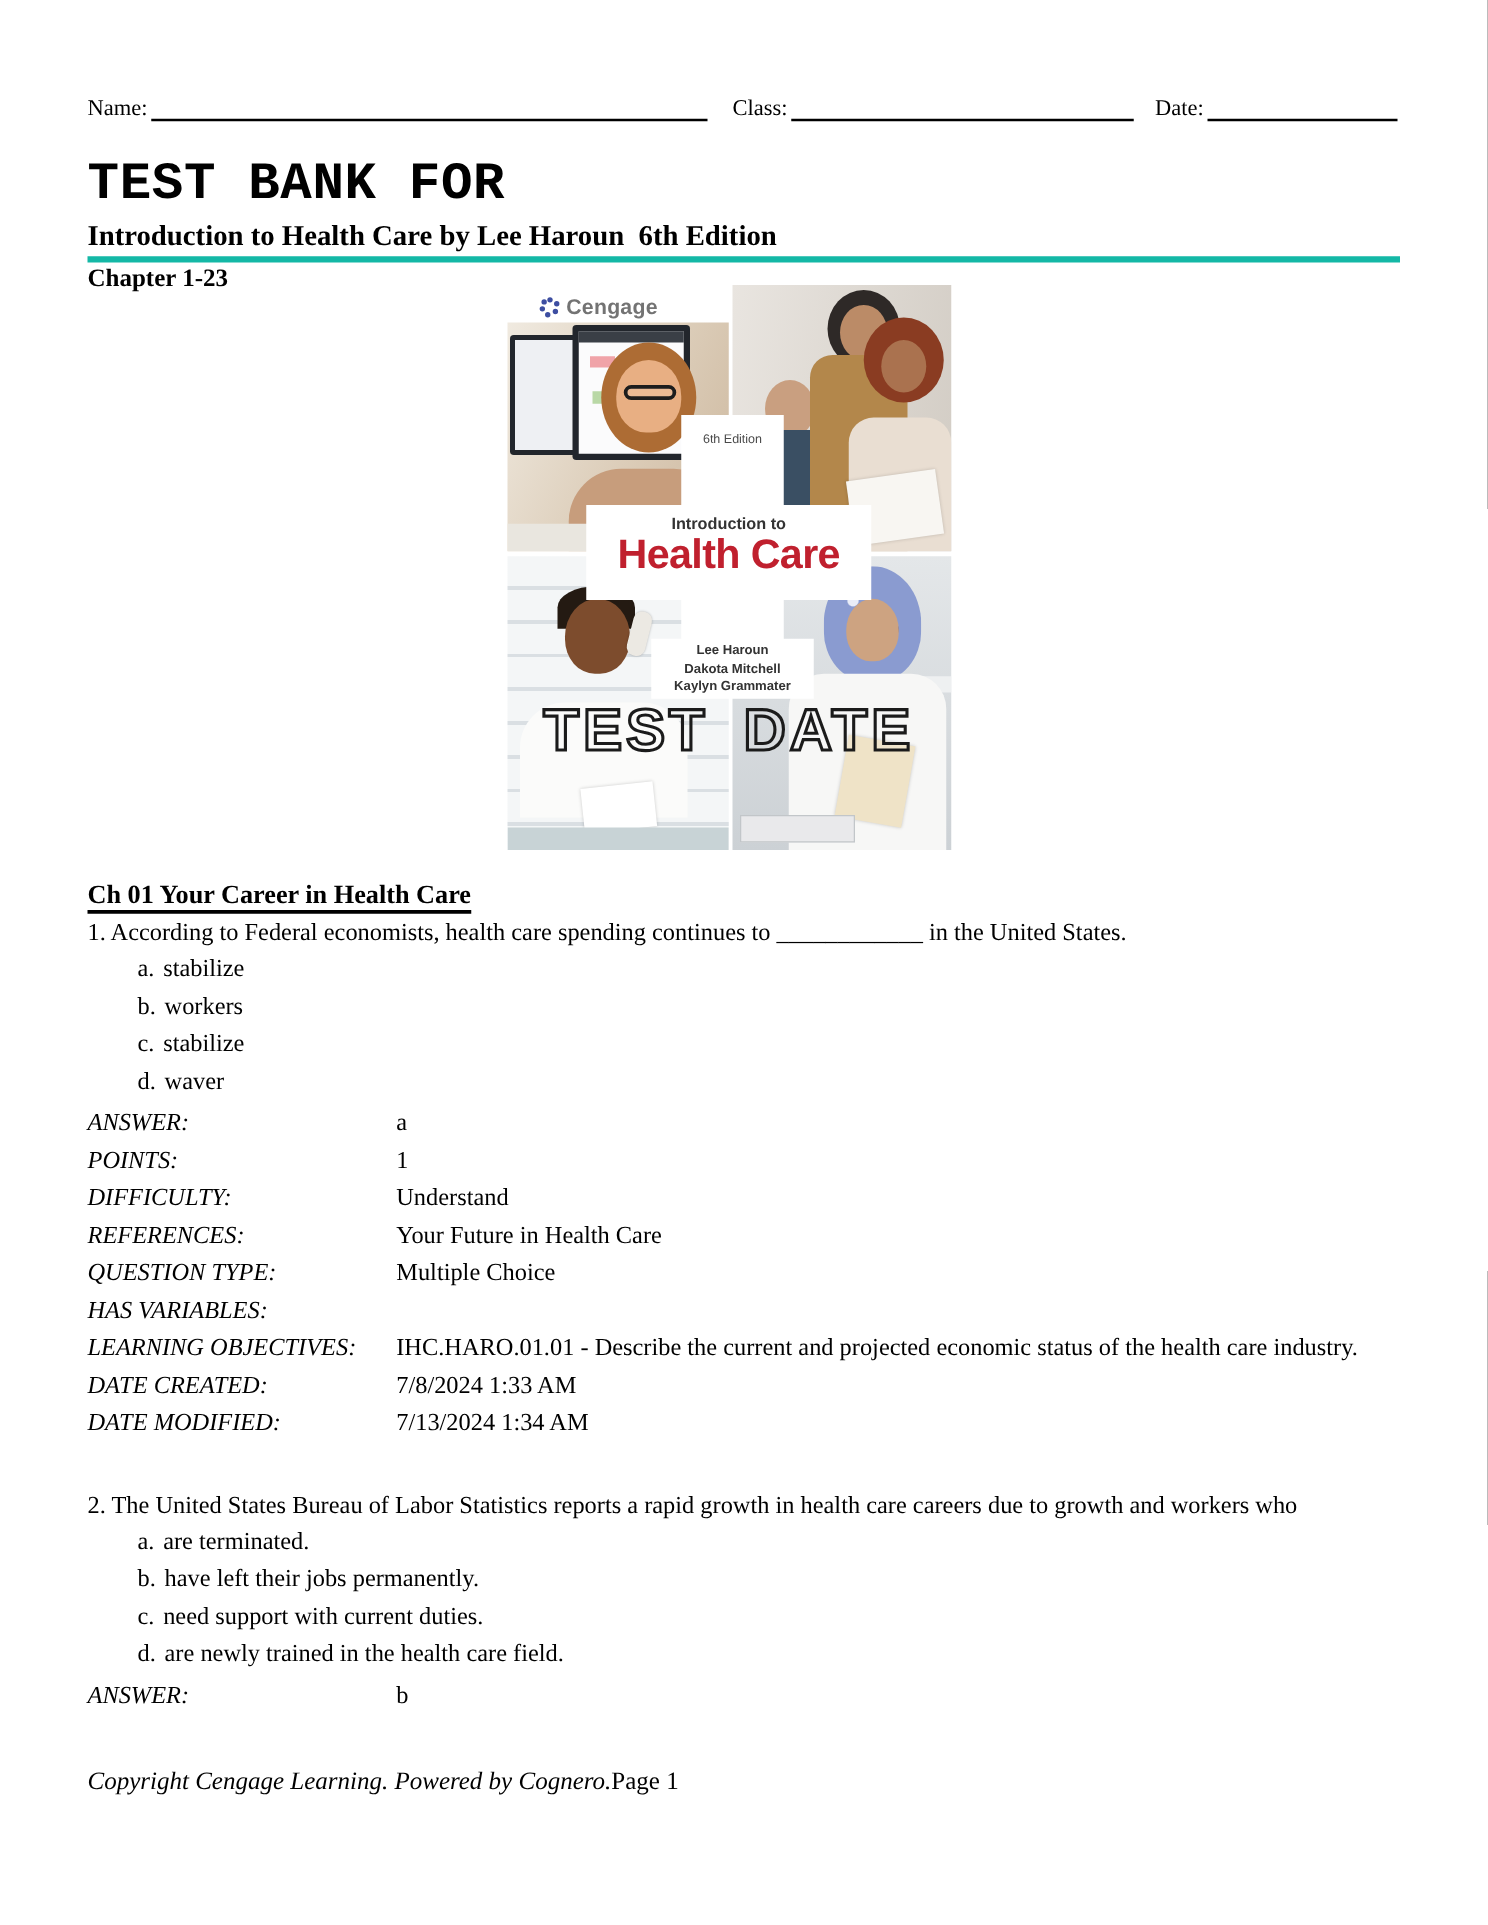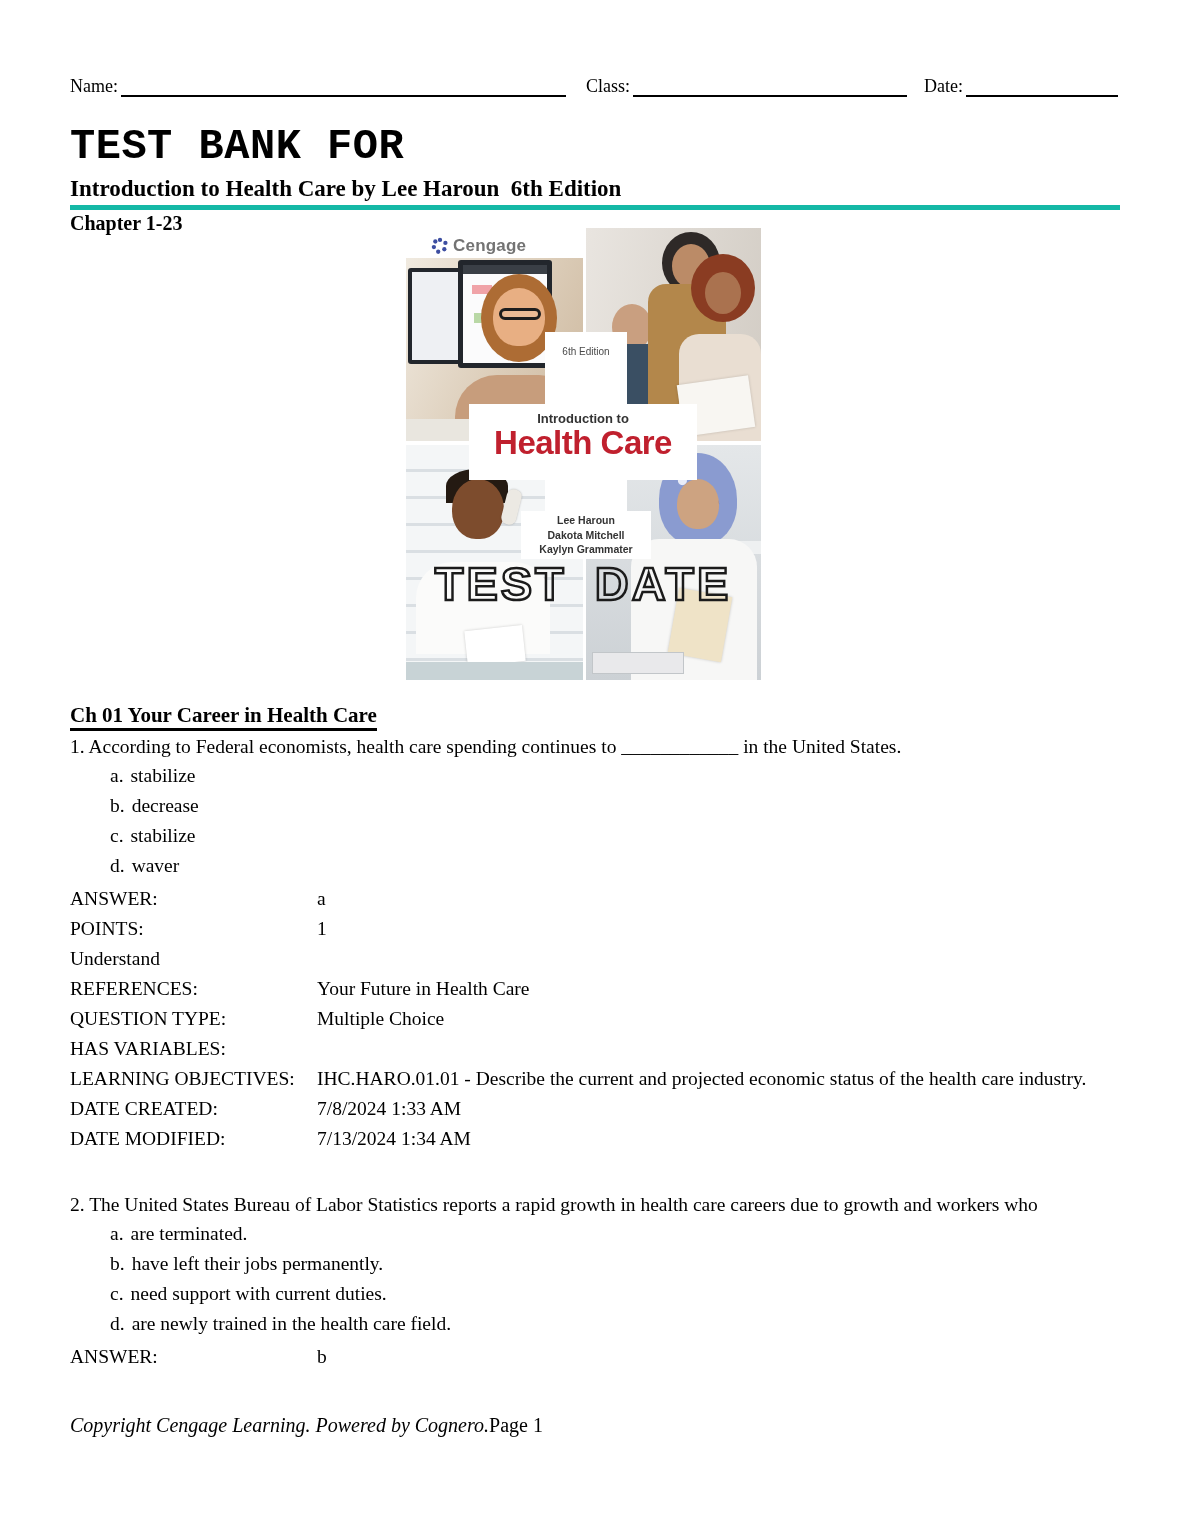--- a/index.html
+++ b/index.html
@@ -121,21 +121,21 @@
   }
   
   .content { position:absolute; left:70px; right:70px; top:703px; }
   .section-heading { font-size:21px; font-weight:bold; }
   .section-heading span { border-bottom:3px solid #000; padding-bottom:1px; }
   .q-text { font-size:19.5px; line-height:28px; margin-top:5px; }
   .opt { margin-left:40px; font-size:19.5px; line-height:30px; }
   .opt .letter { margin-right:7px; }
   .fields { margin-top:3px; }
   .frow { display:flex; font-size:19.5px; line-height:30px; }
-  .flabel { flex:none; width:247px; }
+  .flabel { flex:none; width:247px; font-style:italic; }
   .fvalue { flex:1; }
   .q2 { margin-top:37px; }
   
   .footer {
     position:absolute; left:70px; right:70px; top:1414px;
     display:flex; justify-content:flex-start; font-size:20px;
   }
   .copyright { font-style:italic; }
 </style>
 </head>
@@ -226,33 +226,34 @@
   </div>
 
   <div class="content">
     <div class="section-heading">
       <span>Ch 01 Your Career in Health Care</span>
     </div>
 
     <div class="question">
       <div class="q-text">1. According to Federal economists, health care spending continues to ____________ in the United States.</div>
       <div class="opt"><span class="letter">a.</span><span>stabilize</span></div>
-      <div class="opt"><span class="letter">b.</span><span>decrease</span></div>
+      <div class="opt"><span class="letter">b.</span><span>workers</span></div>
       <div class="opt"><span class="letter">c.</span><span>stabilize</span></div>
       <div class="opt"><span class="letter">d.</span><span>waver</span></div>
       <div class="fields">
         <div class="frow">
             <span class="flabel">ANSWER:</span>
             <span class="fvalue">a</span>
           </div>
         <div class="frow">
             <span class="flabel">POINTS:</span>
             <span class="fvalue">1</span>
           </div>
         <div class="frow">
+            <span class="flabel">DIFFICULTY:</span>
             <span class="fvalue">Understand</span>
           </div>
         <div class="frow">
             <span class="flabel">REFERENCES:</span>
             <span class="fvalue">Your Future in Health Care</span>
           </div>
         <div class="frow">
             <span class="flabel">QUESTION TYPE:</span>
             <span class="fvalue">Multiple Choice</span>
           </div>

